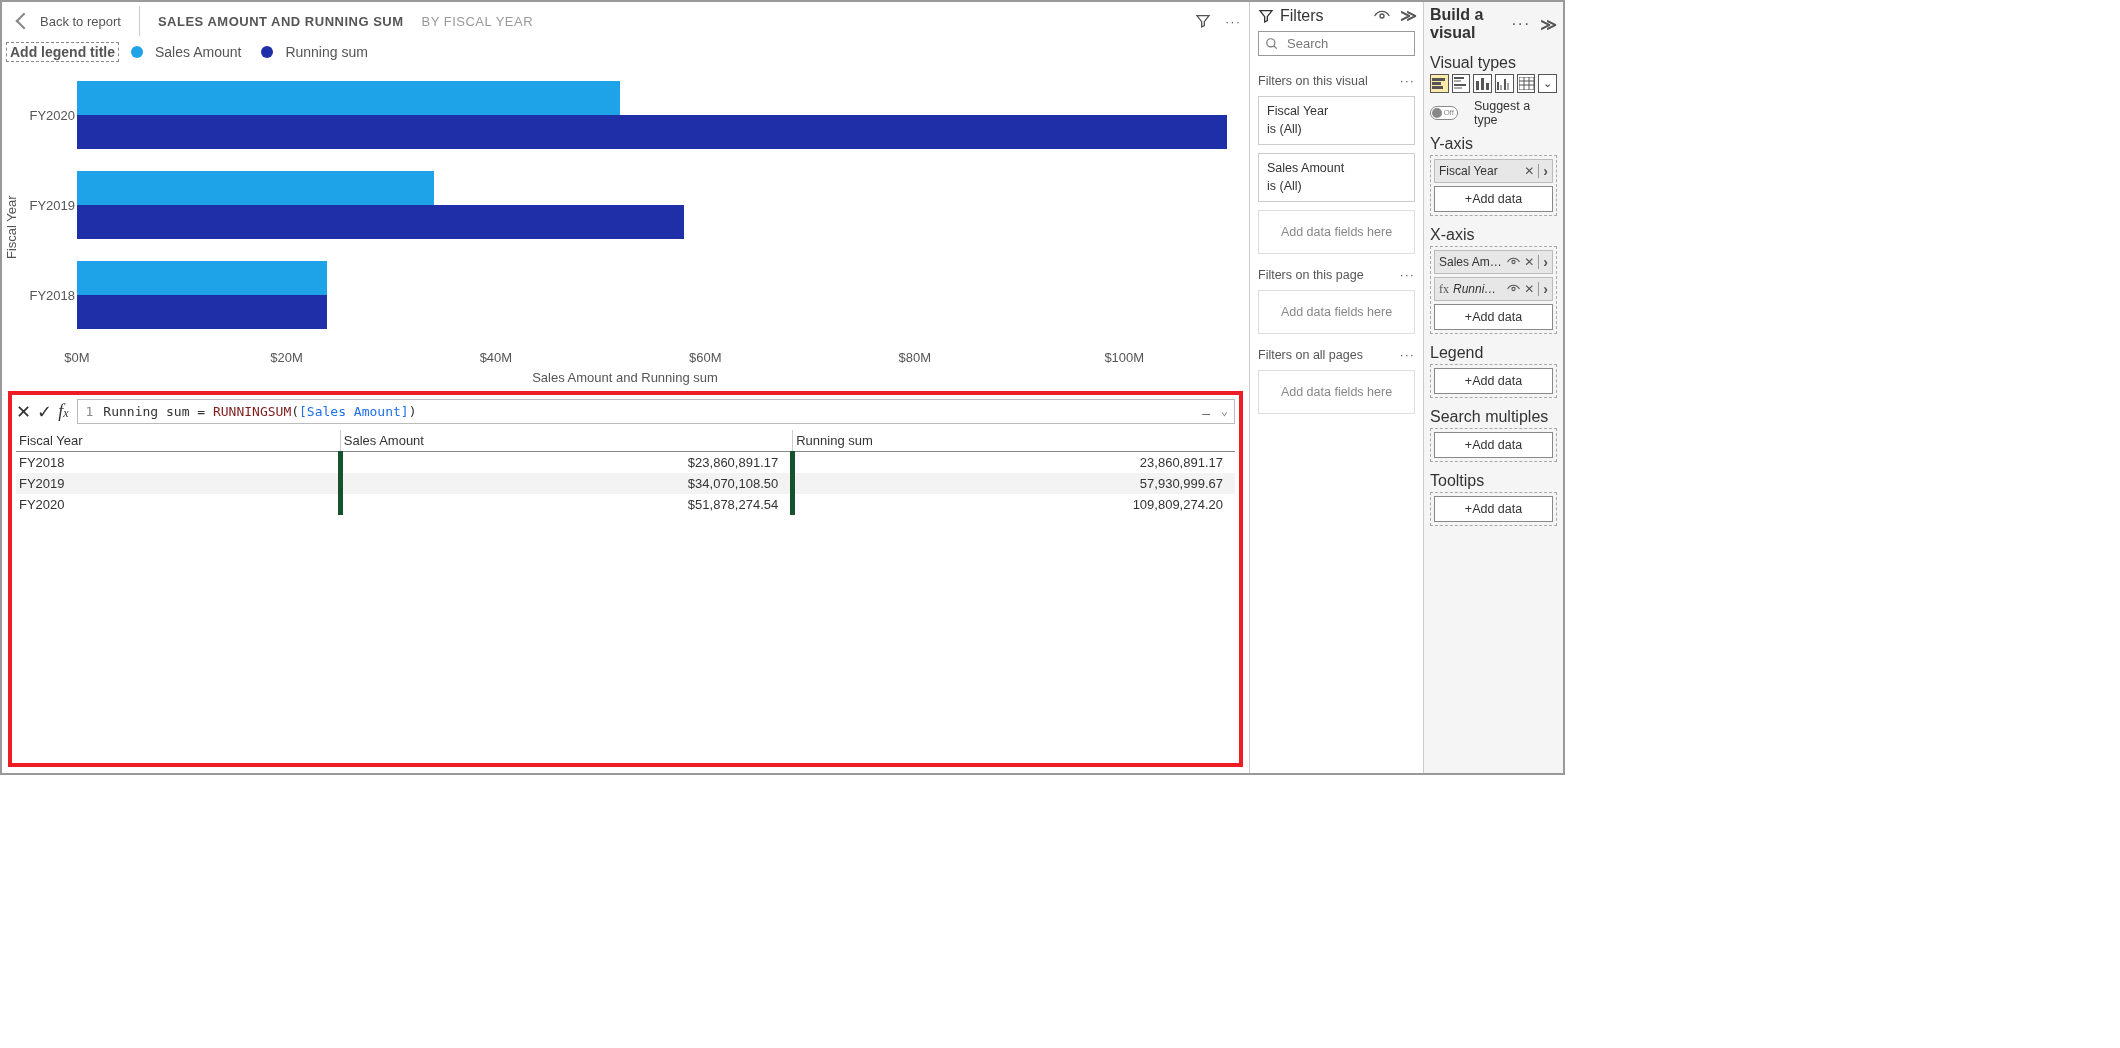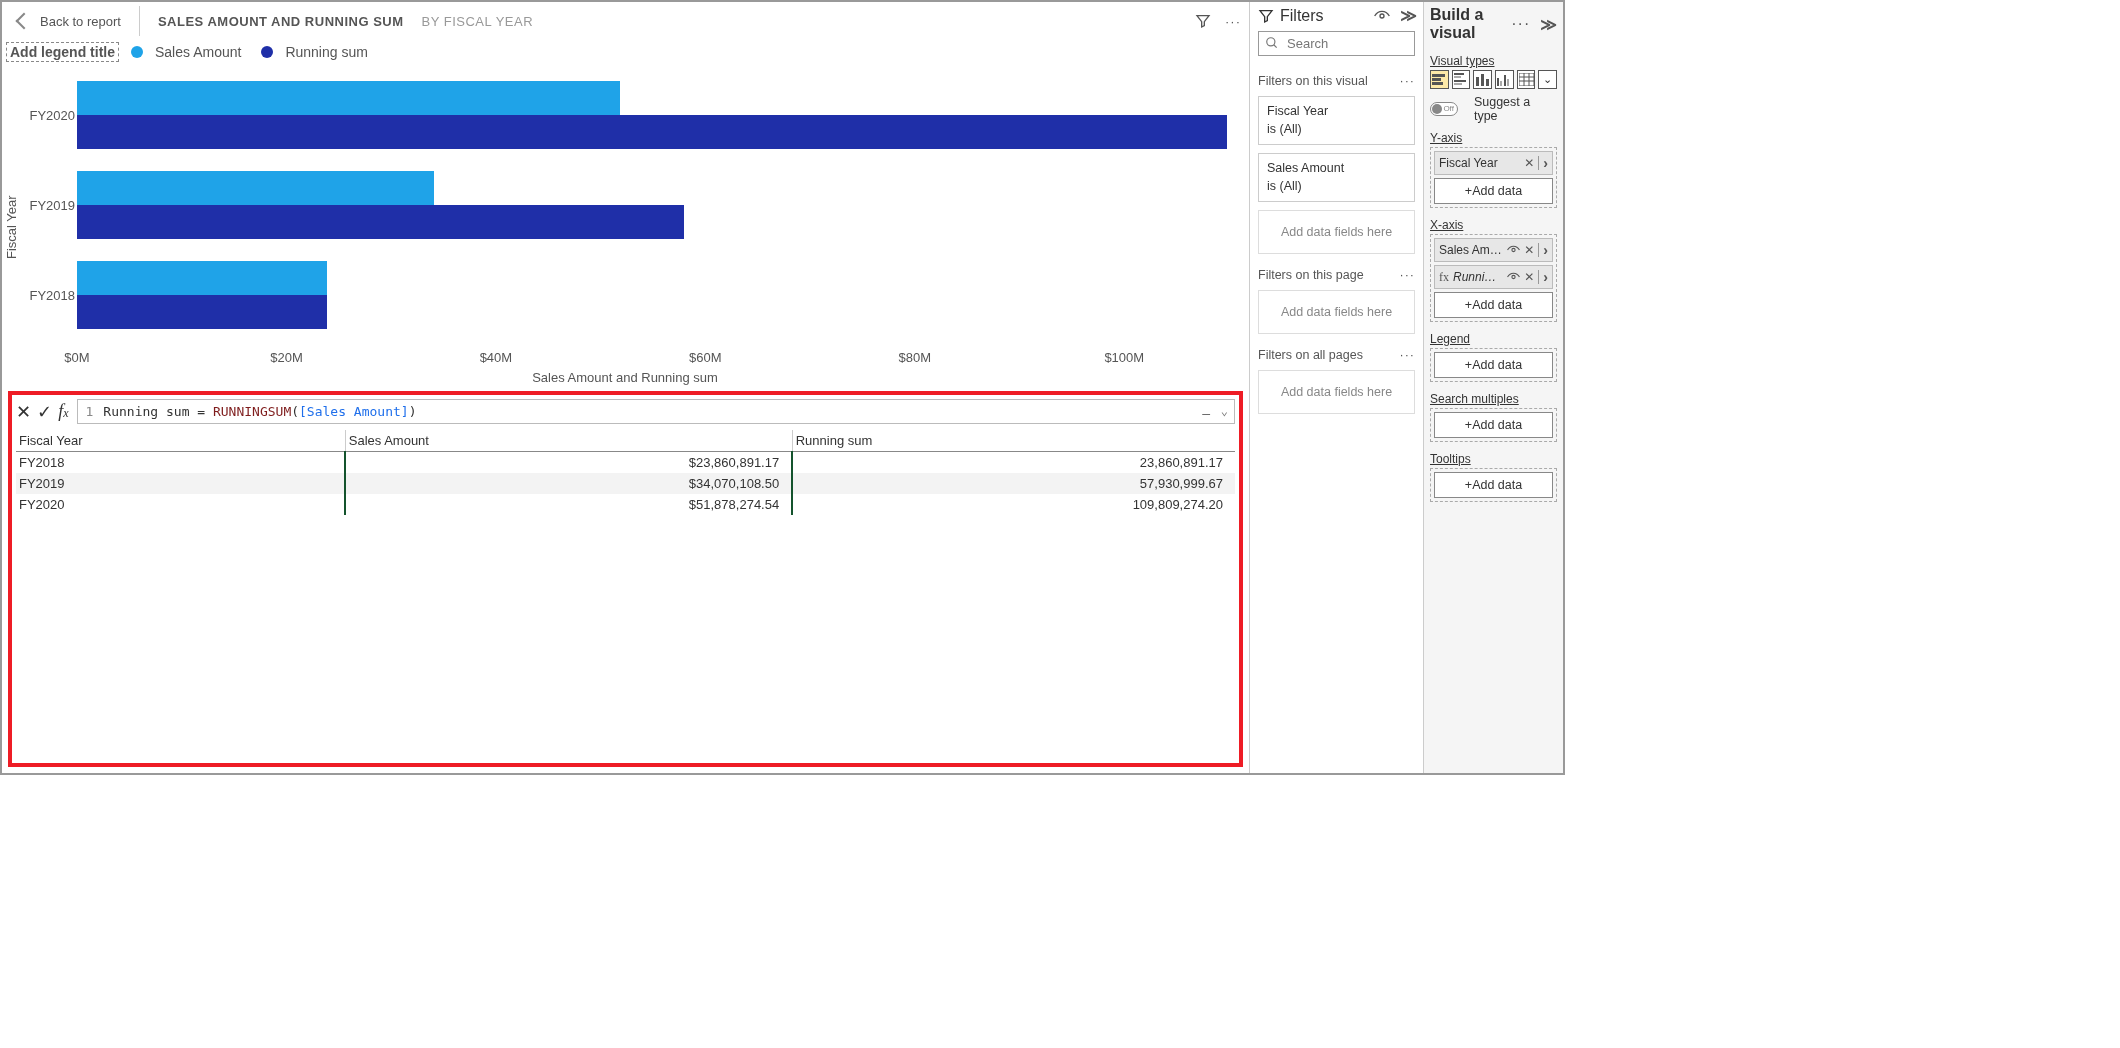--- a/index.html
+++ b/index.html
@@ -51,46 +51,46 @@
   .tok-fn { color:#7f1d1d; }
   .tok-col { color:#1f6feb; }
   .chev-down-sm { position:absolute; right:6px; top:4px; color:#777; font-size:12px; }
 
   table.data { border-collapse:collapse; font-size:13px; margin-top:6px; }
   table.data th { text-align:left; font-weight:400; padding:3px 12px 3px 3px; border-bottom:1px solid #888; color:#333;}
   table.data td { padding:3px 12px 3px 3px; }
   table.data tr td:nth-child(2), table.data tr td:nth-child(3) { text-align:right; }
   table.data tr.odd td { background:#f3f3f3; }
   table.data tr.total td { font-weight:700; }
-  table.data td.lb { border-left:2px solid #14532d; }
+  table.data td.lb { border-left:5px solid #14532d; }
   table.data th.lb { border-left:1px solid #ccc; }
 
   
   .pane { border-left:1px solid #ccc; background:#fff; display:flex; flex-direction:column; }
   .filters-pane { width:174px; }
   .pane-hd { display:flex; align-items:center; padding:4px 8px 6px 8px; gap:6px; font-size:16px; }
   .pane-hd .title { font-weight:400; }
   .pane-hd .right { margin-left:auto; display:flex; align-items:center; gap:10px; color:#555;}
-  .search-box { margin:0 8px 8px 8px; border:1px solid #999; padding:4px 6px; display:flex; gap:8px; color:#777; }
+  .search-box { margin:0 8px 8px 8px; border:1px solid #999; padding:4px 6px; display:flex; align-items:center; gap:8px; color:#777; }
   .filt-section-hd { display:flex; justify-content:space-between; align-items:center; padding:4px 8px; font-size:12.5px; color:#555; margin-top:6px;}
   .dots { letter-spacing:1px; }
   .filt-card { margin:4px 8px; border:1px solid #ccc; padding:6px 8px; font-size:12.5px; line-height:1.4; }
   .drop-card { margin:4px 8px; border:1px solid #ddd; padding:14px 8px; text-align:center; color:#888; font-size:12.5px; }
 
   
   .build-pane { width:140px; background:#f5f5f5; }
   .vt-row { display:flex; gap:3px; padding:0 6px; }
   .vt { width:21px; height:19px; border:1px solid #555; background:#fff; display:flex; align-items:center; justify-content:center;}
   .vt.sel { background:#fde9a8; }
   .vt.dd { width:21px; }
   .toggle-row { display:flex; align-items:center; gap:16px; padding:6px 6px 2px 6px; font-size:12.5px;}
   .pill-toggle { width:28px; height:14px; border:1px solid #888; border-radius:8px; position:relative; background:#fff;}
   .pill-toggle::after{content:""; position:absolute; left:1px; top:1px; width:10px; height:10px; border-radius:50%; background:#888;}
   .pill-label { font-size:8px; position:absolute; right:3px; top:1px; color:#888;}
-  .bsec-label { font-size:12px; color:#333; padding:6px 6px 2px 6px;text-decoration:underline; }
+  .bsec-label { font-size:16px; color:#333; padding:6px 6px 2px 6px; }
   .field-well { margin:0 6px 4px 6px; border:1px dashed #aaa; padding:3px; display:flex; flex-direction:column; gap:3px;}
   .chip { background:#e7e7e7; border:1px solid #bbb; height:24px; display:flex; align-items:center; padding:0 4px; font-size:12px; gap:4px;}
   .chip .nm { flex:1; white-space:nowrap; overflow:hidden; text-overflow:ellipsis; }
   .chip .ic { color:#555; font-size:12px;}
   .chip .vline { width:1px; height:14px; background:#999; }
   .chip .chev-r { font-size:14px; color:#555; font-weight:600;}
   .chip.italic .nm { font-style:italic; }
   .add-data { background:#fff; border:1px solid #888; height:26px; display:flex; align-items:center; justify-content:center; font-size:12.5px; }
 
   .dbl-chev { font-weight:600; letter-spacing:-2px;}

